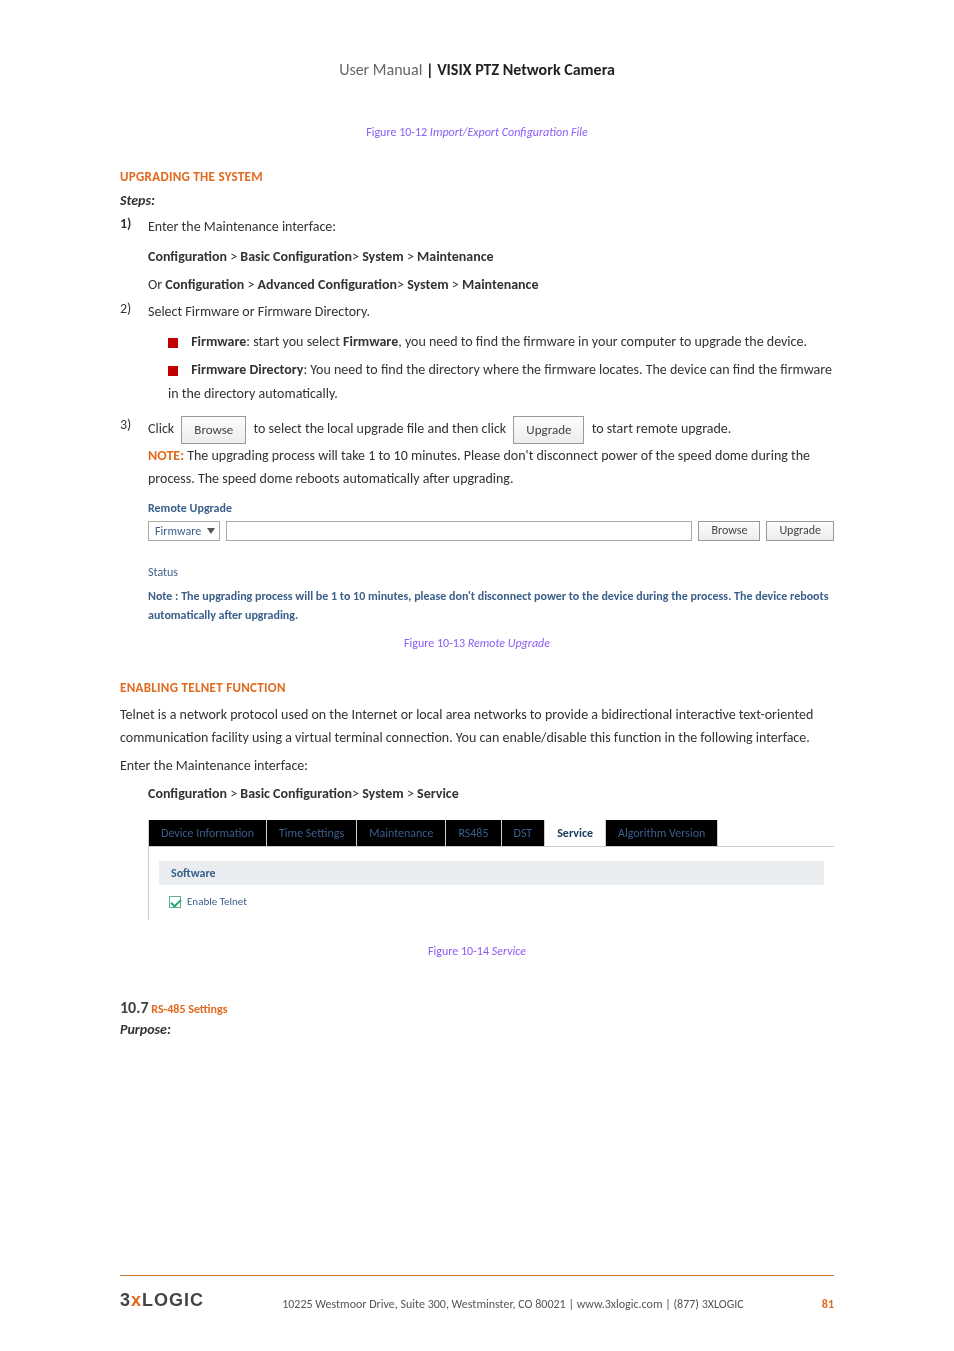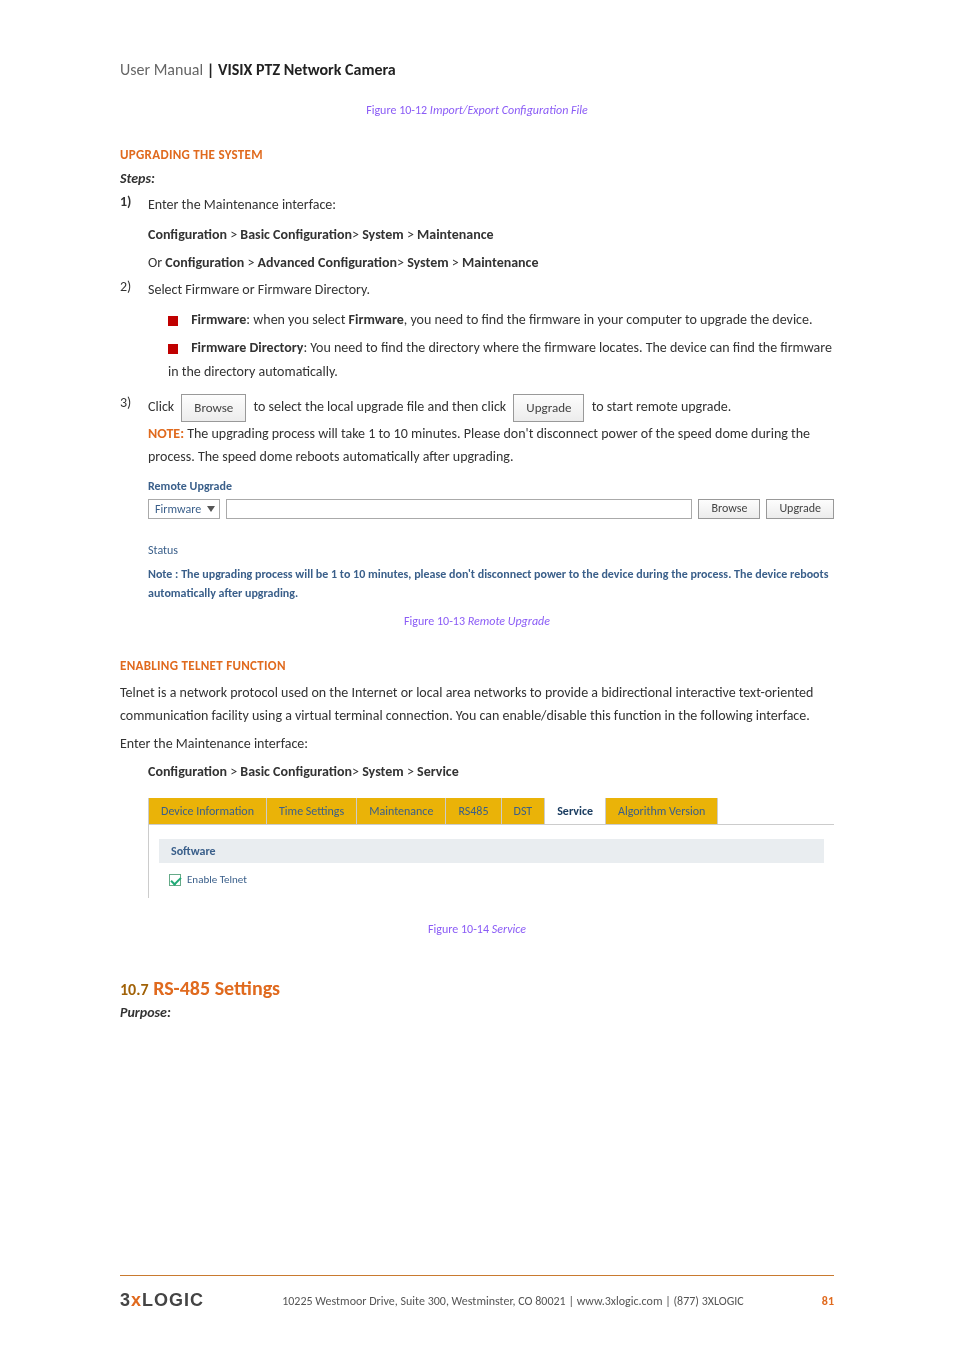--- a/index.html
+++ b/index.html
@@ -6,21 +6,21 @@
   body {
     font-family: Calibri, Arial, sans-serif;
     font-size: 14px;
     color: #333;
     background: #fff;
     width: 954px;
     height: 1351px;
     position: relative;
     padding: 60px 120px 40px 120px;
   }
-  .header-line { text-align: left; font-size: 16px; margin-bottom: 24px; }
+  .header-line { text-align: center; font-size: 16px; margin-bottom: 46px; }
   .header-light { color: #666; }
   .header-bold { font-weight: bold; color: #222; }
   .fig-caption { text-align: center; font-size: 12px; color: #8b5cf6; margin: 10px 0 30px 0; }
   .fig-caption .italic { font-style: italic; }
   .section-title { color: #e06a1e; font-weight: bold; font-size: 13px; margin: 20px 0 8px 0; letter-spacing: 0.3px;}
   .steps-label { font-weight: bold; font-style: italic; margin-bottom: 6px; font-size: 14px;}
   .ol-step { margin-left: 0; list-style: none; }
   .ol-step > li { margin-bottom: 6px; display: flex; }
   .step-num { width: 28px; flex-shrink: 0; }
   .step-body { flex: 1; line-height: 1.7; }
@@ -52,36 +52,36 @@
     border-left:4px solid transparent; border-right:4px solid transparent; border-top:6px solid #555;
   }
   .ru-input { border:1px solid #aaa; height:20px; flex:1; background:#fff; }
   .ru-btn { border:1px solid #999; background:linear-gradient(#fdfdfd,#ececec); font-size:12px; color:#444; padding:1px 12px; height:20px;}
   .ru-status { color:#3a5f8a; font-size:12px; margin-top:24px;}
   .ru-note { color:#3a5f8a; font-size:12px; margin-top:8px; line-height:1.6;}
   .ru-note .b { font-weight:bold; }
   .body-p { line-height:1.7; margin-bottom:4px;}
   .tabs-wrap { margin: 14px 0 0 28px; border-left:1px solid #ccc;}
   .tabs { display:flex; border-bottom:1px solid #ccc;}
-  .tab { padding:6px 12px; font-size:12px; color:#3a5f8a; border-right:1px solid #ccc; background:#eab308;}
+  .tab { padding:6px 12px; font-size:12px; color:#3a5f8a; border-right:1px solid #ccc; background:#000000;}
   .tab.active { font-weight:bold; color:#1a3c60; background:#fff;}
   .soft-head { background:#e9edf0; color:#3a5f8a; font-weight:bold; font-size:12px; padding:5px 12px; margin:14px 10px 6px 10px;}
   .chk-row { padding:4px 20px 12px 20px; font-size:11px; color:#3a5f8a;}
   .chk { display:inline-block; width:12px; height:12px; border:1px solid #6a8; background:#fff; position:relative; vertical-align:middle; margin-right:6px;}
   .chk::after{ content:""; position:absolute; left:1px; top:2px; width:8px; height:4px; border-left:2px solid #2a7; border-bottom:2px solid #2a7; transform:rotate(-45deg);}
   .rs-title { margin-top:40px;}
-  .rs-num { color:#a16207; font-weight:bold; font-size:16px;}
-  .rs-hdr { color:#e06a1e; font-weight:bold; font-size:20px;text-align:right;}
+  .rs-num { color:#404040; font-weight:bold; font-size:16px;}
+  .rs-hdr { color:#e06a1e; font-weight:bold; font-size:12px;text-align:right;}
   .purpose-label { font-weight:bold; font-style:italic; margin-top:4px; font-size:14px;}
   .footer {
     position:absolute; bottom:40px; left:0; right:0;
     padding:0 120px;
   }
   .footer-line { border-top:1px solid #c97a2f; margin-bottom:14px;}
-  .footer-row { display:flex; align-items:center; justify-content:space-between;}
+  .footer-row { display:flex; align-items:flex-end; justify-content:space-between;}
   .logo { font-family: Arial, sans-serif; font-weight:bold; color:#444; letter-spacing:1px; font-size:18px;}
   .logo .x { color:#e06a1e;}
   .footer-text { font-size:12px; color:#555; flex:1; text-align:center;}
   .page-num { color:#e06a1e; font-weight:bold; font-size:12px;}
 </style>
 </head>
 <body>
 
 <div class="header-line">
   <span class="header-light">User Manual</span><span class="header-bold"> | </span><span class="header-bold">VISIX PTZ Network Camera</span>
@@ -117,21 +117,21 @@
 </div>
 
 <ul class="ol-step">
   <li>
     <span class="step-num">2)</span>
     <div class="step-body">Select Firmware or Firmware Directory.</div>
   </li>
 </ul>
 <div class="indent2">
   <span class="redsq"></span>
-  <span class="bold">Firmware</span><span>: when you select </span><span class="bold">Firmware</span><span>, you need to find the firmware in your computer to upgrade the device.</span>
+  <span class="bold">Firmware</span><span>: start you select </span><span class="bold">Firmware</span><span>, you need to find the firmware in your computer to upgrade the device.</span>
 </div>
 <div class="indent2">
   <span class="redsq"></span>
   <span class="bold">Firmware Directory</span><span>: You need to find the directory where the firmware locates. The device can find the firmware in the directory automatically.</span>
 </div>
 
 <ul class="ol-step" style="margin-top:10px;">
   <li>
     <span class="step-num">3)</span>
     <div class="step-body">

